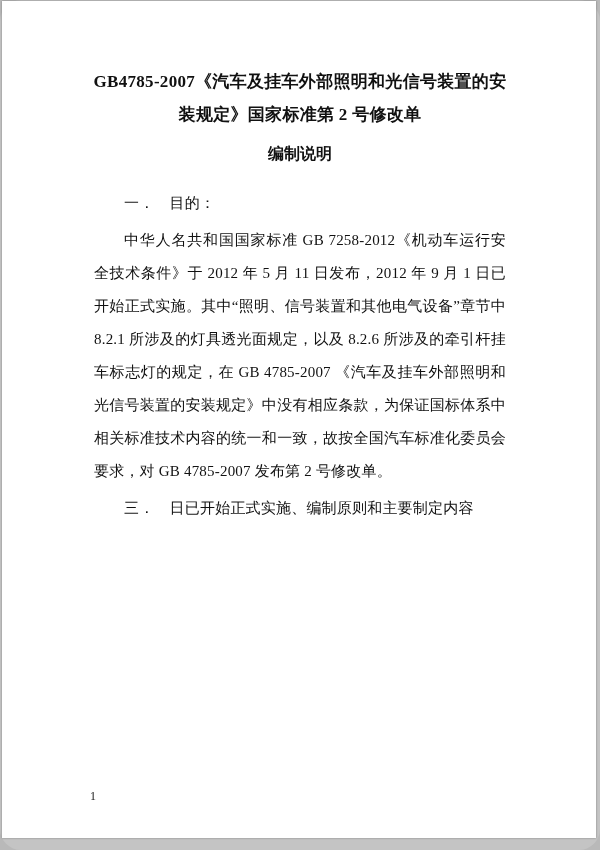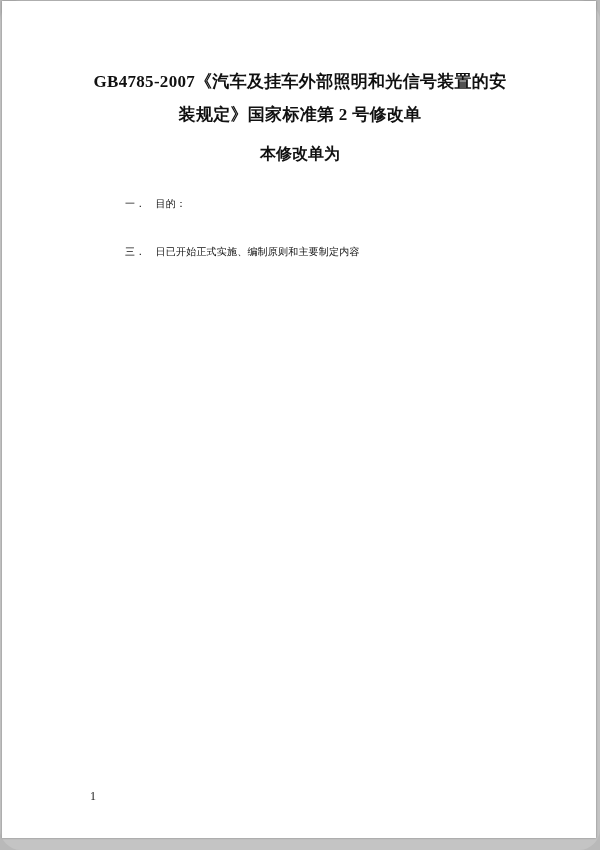--- a/index.html
+++ b/index.html
@@ -45,22 +45,22 @@
     letter-spacing: 0.3px;
   }
   .subtitle {
     font-weight: bold;
     font-size: 16px;
     line-height: 30px;
     text-align: center;
     margin: 8px 0 18px 0;
   }
   .doc-body p {
-    margin: 15px;
-    font-size: 10px;
+    margin: 4px;
+    font-size: 15px;
     line-height: 33px;
     text-align: justify;
     text-indent: 2em;
     letter-spacing: 0.2px;
   }
   .doc-body p.section-heading {
     text-align: left;
   }
   .page-number {
     position: absolute;
@@ -72,25 +72,26 @@
 </style>
 </head>
 <body>
 
 <div class="scan-frame">
   <div class="page">
     <div class="page-inner">
 
       <p class="title">GB4785-2007《汽车及挂车外部照明和光信号装置的安装规定》国家标准第 2 号修改单</p>
 
-      <p class="subtitle">本修改单为</p>
+      <p class="subtitle">编制说明</p>
 
       <div class="doc-body">
 
         <p class="section-heading">一．　目的：</p>
+        <p>中华人名共和国国家标准 GB 7258-2012《机动车运行安全技术条件》于 2012 年 5 月 11 日发布，2012 年 9 月 1 日已开始正式实施。其中“照明、信号装置和其他电气设备”章节中 8.2.1 所涉及的灯具透光面规定，以及 8.2.6 所涉及的牵引杆挂车标志灯的规定，在 GB 4785-2007 《汽车及挂车外部照明和光信号装置的安装规定》中没有相应条款，为保证国标体系中相关标准技术内容的统一和一致，故按全国汽车标准化委员会要求，对 GB 4785-2007 发布第 2 号修改单。</p>
 
 
         <p class="section-heading">三．　日已开始正式实施、编制原则和主要制定内容</p>
 
       </div>
     </div>
 
     <div class="page-number">1</div>
   </div>
 </div>

